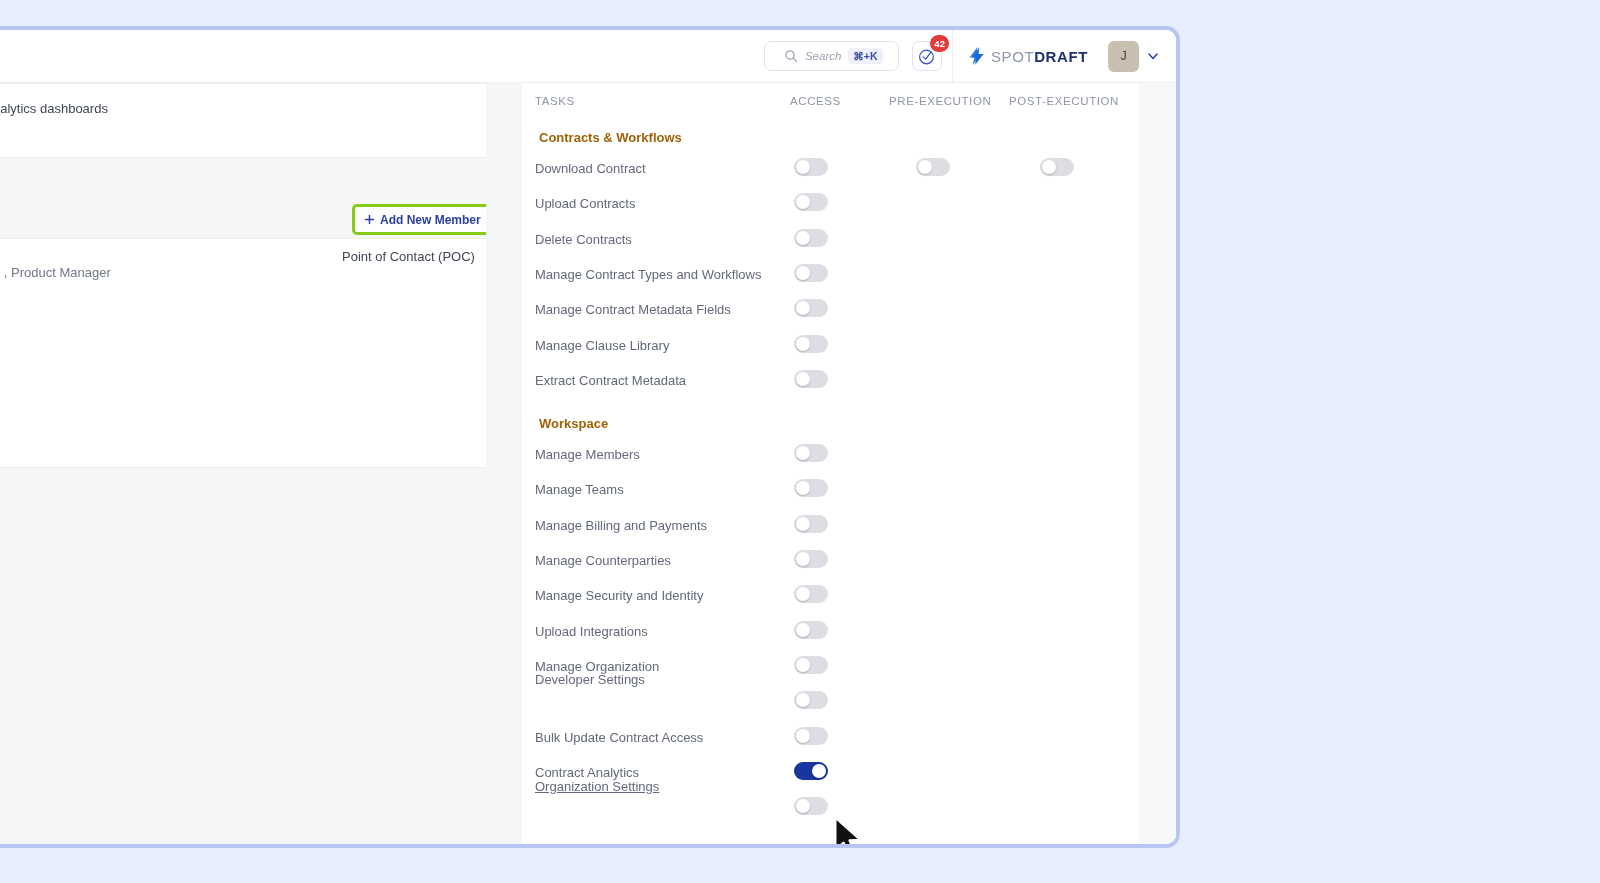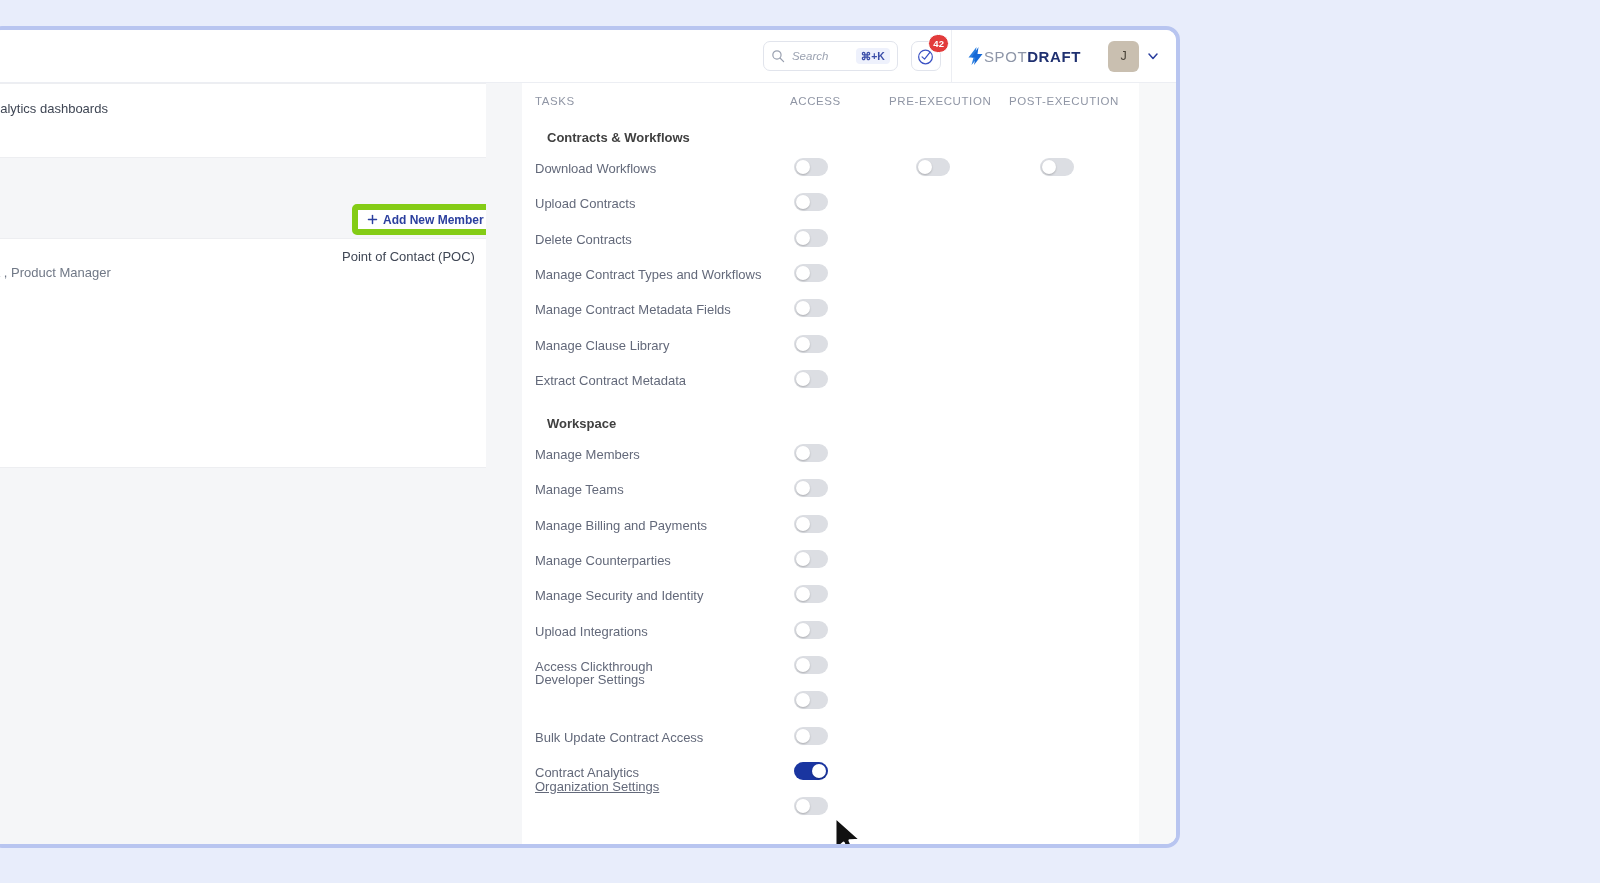--- a/index.html
+++ b/index.html
@@ -26,21 +26,21 @@
     position: absolute; left: 0; top: 0;
     width: 100%; height: 53px;
     background: #ffffff;
     border-bottom: 1px solid #eceef3;
     display: flex; align-items: center; justify-content: flex-end;
   }
   #search-box {
     width: 135px; height: 30px;
     border: 1px solid #e1e4ec; border-radius: 7px;
     display: flex; align-items: center; gap: 7px;
-    padding: 0 7px;
+    padding: 0 19px;
     margin-right: 13px;
     background: #fff;
   }
   #search-box .mag { width: 14px; height: 14px; flex: none; }
   #search-text {
     font-size: 11.5px; color: #9aa1b0; font-style: italic;
     flex: 1; white-space: nowrap;
   }
   #kbd {
     font-size: 10.5px; font-weight: bold; color: #3b4ea8;
@@ -59,21 +59,21 @@
     position: absolute; top: -7px; right: -8px;
     min-width: 19px; height: 19px; border-radius: 10px;
     background: #e23b3b; color: #fff;
     font-size: 9.5px; font-weight: bold;
     display: flex; align-items: center; justify-content: center;
     padding: 0 4px;
     border: 1.5px solid #fff;
   }
 
   #brand-sep { width: 1px; height: 53px; background: #eceef3; margin-right: 14px; }
-  #brand { display: flex; align-items: center; gap: 0; margin-right: 27px; text-align: right; }
+  #brand { display: flex; align-items: center; gap: 6px; margin-right: 20px; text-align: right; }
   #brand-name { font-size: 15px; letter-spacing: .6px; }
   #brand-name .lt { color: #8e96a8; }
   #brand-name .dk { color: #1f3070; font-weight: bold; }
 
   #avatar {
     width: 31px; height: 31px; border-radius: 6px;
     background: #c9bfb0; color: #4a4339;
     font-size: 12.5px;
     display: flex; align-items: center; justify-content: center;
     margin-right: 7px;
@@ -96,21 +96,21 @@
     border-radius: 9px;
   }
   #card-desc { top: 0; height: 75px; }
   #desc-text {
     position: absolute; left: 30px; top: 17px;
     font-size: 13px; color: #3f4654; white-space: nowrap;
   }
   #add-member-btn {
     position: absolute; left: 360px; top: 121px;
     height: 31px; padding: 0 9px;
-    border: 6px solid #84cc16; border-radius: 5px;
+    border: 3px solid #84cc16; border-radius: 5px;
     background: #fff;
     display: flex; align-items: center; gap: 5px;
     font-size: 12px; font-weight: bold; color: #2b3f9e;
     white-space: nowrap;
   }
   #card-member { top: 155px; height: 230px; }
   #member-role {
     position: absolute; left: 30px; top: 26px;
     font-size: 13px; color: #707886; white-space: nowrap;
   }
@@ -137,22 +137,22 @@
     position: absolute; top: 12px;
     font-size: 11.5px; letter-spacing: .6px; color: #9096a5;
     white-space: nowrap;
   }
   #h-tasks { left: 13px; text-align: right; }
   #h-access { left: 268px; }
   #h-pre { left: 367px; }
   #h-post { left: 487px; text-align: center; }
 
   .group-title {
-    position: absolute; left: 25px;
-    font-size: 13px; font-weight: bold; color: #404040;
+    position: absolute; left: 17px;
+    font-size: 13px; font-weight: bold; color: #a16207;
     white-space: nowrap;
   }
   .task-label {
     position: absolute; left: 13px;
     font-size: 13px; color: #63697a;
     white-space: nowrap;
   }
 
   .toggle {
     position: absolute;
@@ -243,21 +243,21 @@
 
     <div id="perm-panel">
       <div id="perm-head">
         <div class="col-head" id="h-tasks">TASKS</div>
         <div class="col-head" id="h-access">ACCESS</div>
         <div class="col-head" id="h-pre">PRE-EXECUTION</div>
         <div class="col-head" id="h-post">POST-EXECUTION</div>
       </div>
       <div id="perm-rows">
           <div class="group-title" style="top: 47px;">Contracts &amp; Workflows</div>
-          <div class="task-label" style="top: 78px;">Download Workflows</div>
+          <div class="task-label" style="top: 78px;">Download Contract</div>
           <div class="toggle tg-access" style="top: 75px;">
             <span class="knob"></span>
           </div>
           <div class="toggle tg-pre" style="top: 75px;">
             <span class="knob"></span>
           </div>
           <div class="toggle tg-post" style="top: 75px;">
             <span class="knob"></span>
           </div>
           <div class="task-label" style="top: 113.3px;">Upload Contracts</div>
@@ -302,21 +302,21 @@
             <span class="knob"></span>
           </div>
           <div class="task-label" style="top: 505.3px;">Manage Security and Identity</div>
           <div class="toggle tg-access" style="top: 502.3px;">
             <span class="knob"></span>
           </div>
           <div class="task-label" style="top: 540.6px;">Upload Integrations</div>
           <div class="toggle tg-access" style="top: 537.6px;">
             <span class="knob"></span>
           </div>
-          <div class="task-label" style="top: 575.9px;">Access Clickthrough</div>
+          <div class="task-label" style="top: 575.9px;">Manage Organization</div>
           <div class="toggle tg-access" style="top: 572.9px;">
             <span class="knob"></span>
           </div>
           <div class="task-label" style="top: 589px;">Developer Settings</div>
           <div class="toggle tg-access" style="top: 608.2px;">
             <span class="knob"></span>
           </div>
           <div class="task-label" style="top: 646.5px;">Bulk Update Contract Access</div>
           <div class="toggle tg-access" style="top: 643.5px;">
             <span class="knob"></span>

